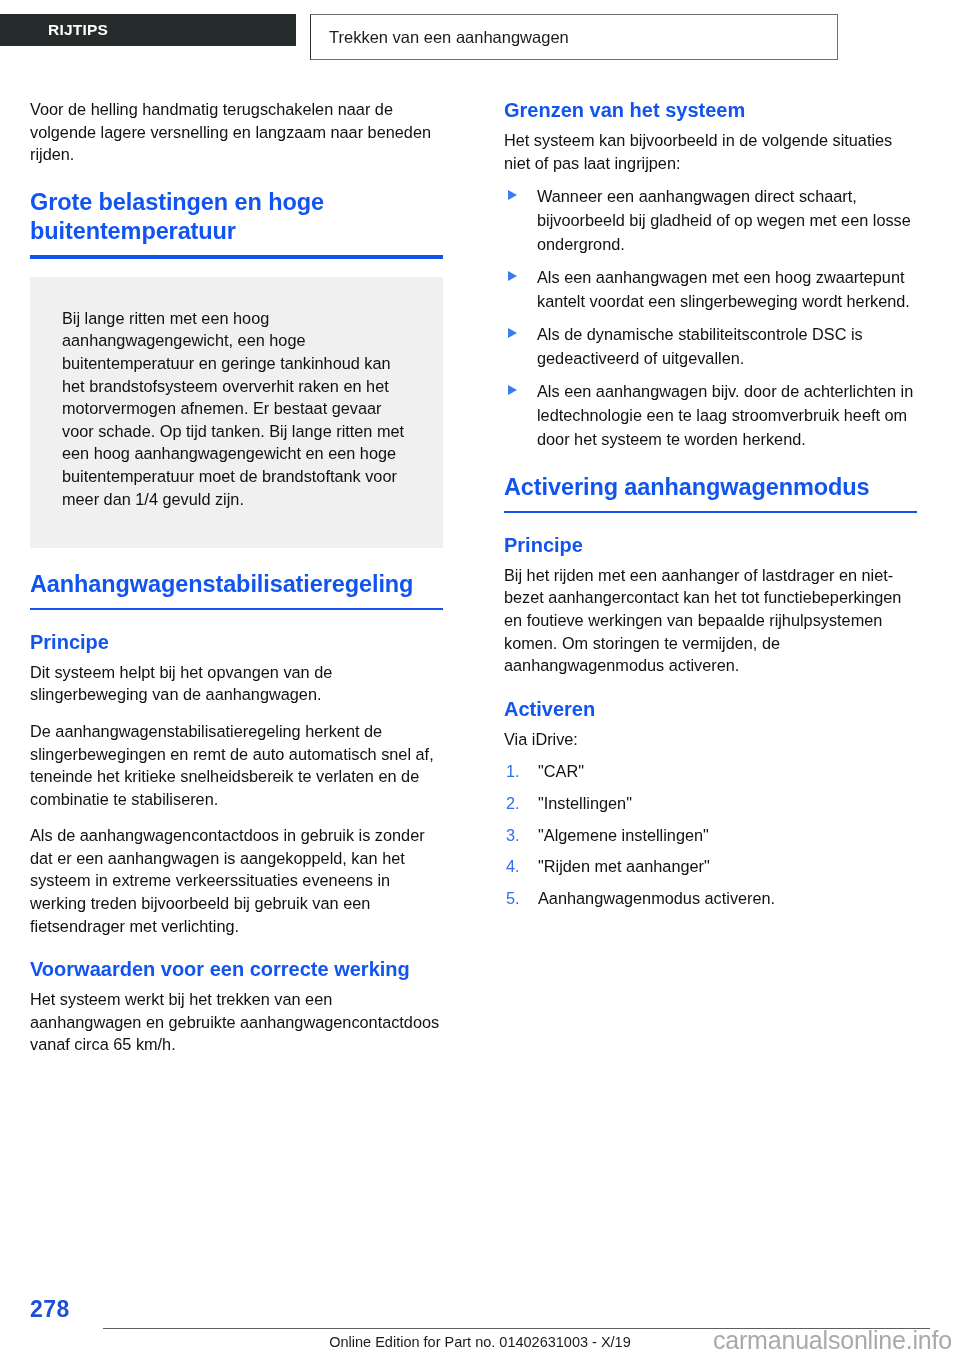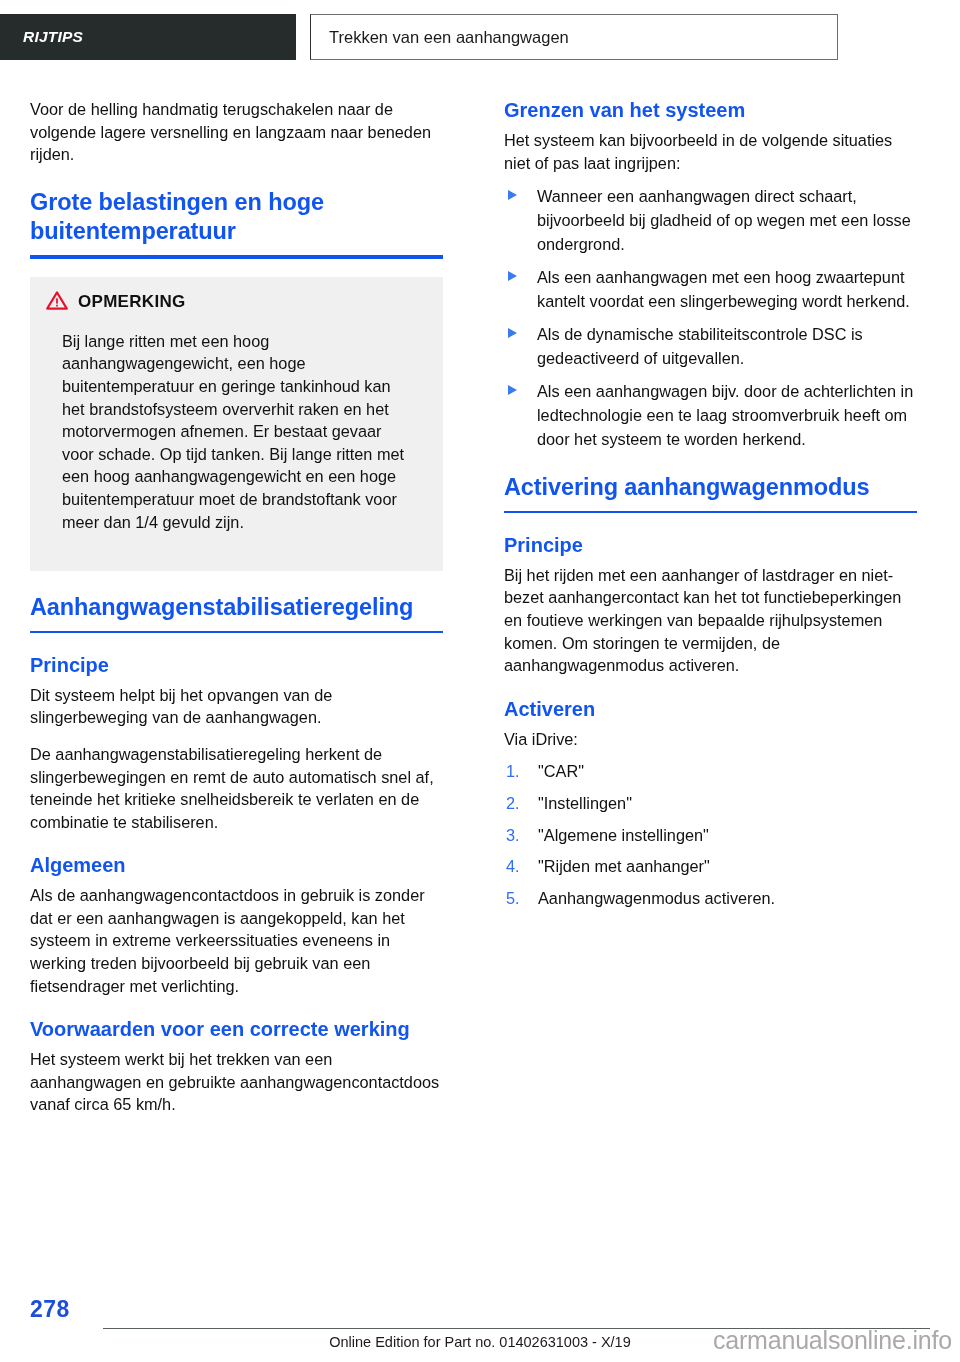--- a/index.html
+++ b/index.html
@@ -23,31 +23,30 @@
     top: 14px;
     left: 0;
     width: 960px;
     height: 46px;
   }
   .header-chapter {
     position: absolute;
     left: 0;
     top: 0;
     width: 296px;
-    height: 46px;
+    height: 32px;
     background: #262b2b;
     color: #ffffff;
     font-weight: bold;
     font-size: 15.5px;
     letter-spacing: 0.2px;
     display: flex;
     align-items: center;
-    padding-left: 23px;
+    padding-left: 48px;
     box-sizing: border-box;
-    font-style: italic;
   }
   .header-title-box {
     position: absolute;
     left: 310px;
     top: 0;
     width: 528px;
     height: 46px;
     border: 1px solid #6b6f6f;
     border-left: 1.6px solid #2b2f2f;
     box-sizing: border-box;
@@ -241,41 +240,30 @@
 </div>
 
 <div class="col col-left">
 
   <p class="body">Voor de helling handmatig terugschakelen naar de volgende lagere versnelling en langzaam naar beneden rijden.</p>
 
   <h1 class="sec">Grote belastingen en hoge buitentemperatuur</h1>
   <div class="rule-thick"></div>
 
   <div class="note-box">
-    <div class="note-head">
-      <span class="tri">
-        <svg width="22" height="19" viewBox="0 0 22 19" aria-hidden="true">
-          <path d="M11 1.4 L20.8 17.6 L1.2 17.6 Z" fill="none" stroke="#e8112d" stroke-width="2.1" stroke-linejoin="round"></path>
-          <rect x="10.1" y="7.3" width="1.8" height="5.3" fill="#e8112d"></rect>
-          <rect x="10.1" y="13.7" width="1.8" height="1.8" fill="#e8112d"></rect>
-        </svg>
-      </span>
-      <span class="note-title">OPMERKING</span>
-    </div>
     <p>Bij lange ritten met een hoog aanhangwagengewicht, een hoge buitentemperatuur en geringe tankinhoud kan het brandstofsysteem oververhit raken en het motorvermogen afnemen. Er bestaat gevaar voor schade. Op tijd tanken. Bij lange ritten met een hoog aanhangwagengewicht en een hoge buitentemperatuur moet de brandstoftank voor meer dan 1/4 gevuld zijn.</p>
   </div>
 
   <h1 class="sec">Aanhangwagenstabilisatierege​ling</h1>
   <div class="rule-thin"></div>
 
   <h2 class="sub">Principe</h2>
   <p class="body">Dit systeem helpt bij het opvangen van de slingerbeweging van de aanhangwagen.</p>
   <p class="body">De aanhangwagenstabilisatieregeling herkent de slingerbewegingen en remt de auto automatisch snel af, teneinde het kritieke snelheidsbereik te verlaten en de combinatie te stabiliseren.</p>
 
-  <h2 class="sub">Algemeen</h2>
   <p class="body">Als de aanhangwagencontactdoos in gebruik is zonder dat er een aanhangwagen is aangekoppeld, kan het systeem in extreme verkeerssituaties eveneens in werking treden bijvoorbeeld bij gebruik van een fietsendrager met verlichting.</p>
 
   <h2 class="sub">Voorwaarden voor een correcte werking</h2>
   <p class="body">Het systeem werkt bij het trekken van een aanhangwagen en gebruikte aanhangwagencontactdoos vanaf circa 65 km/h.</p>
 
 </div>
 
 <div class="col col-right">
 
   <h2 class="sub first">Grenzen van het systeem</h2>

